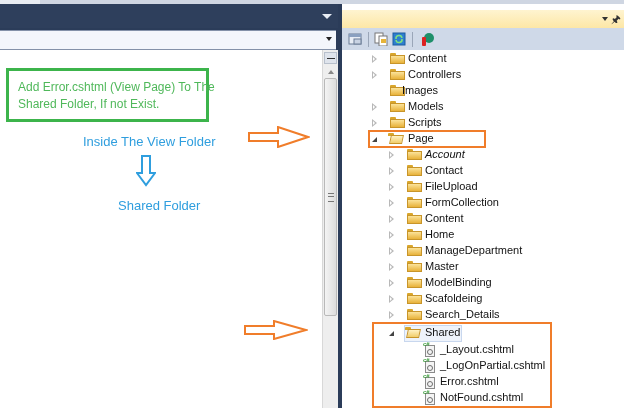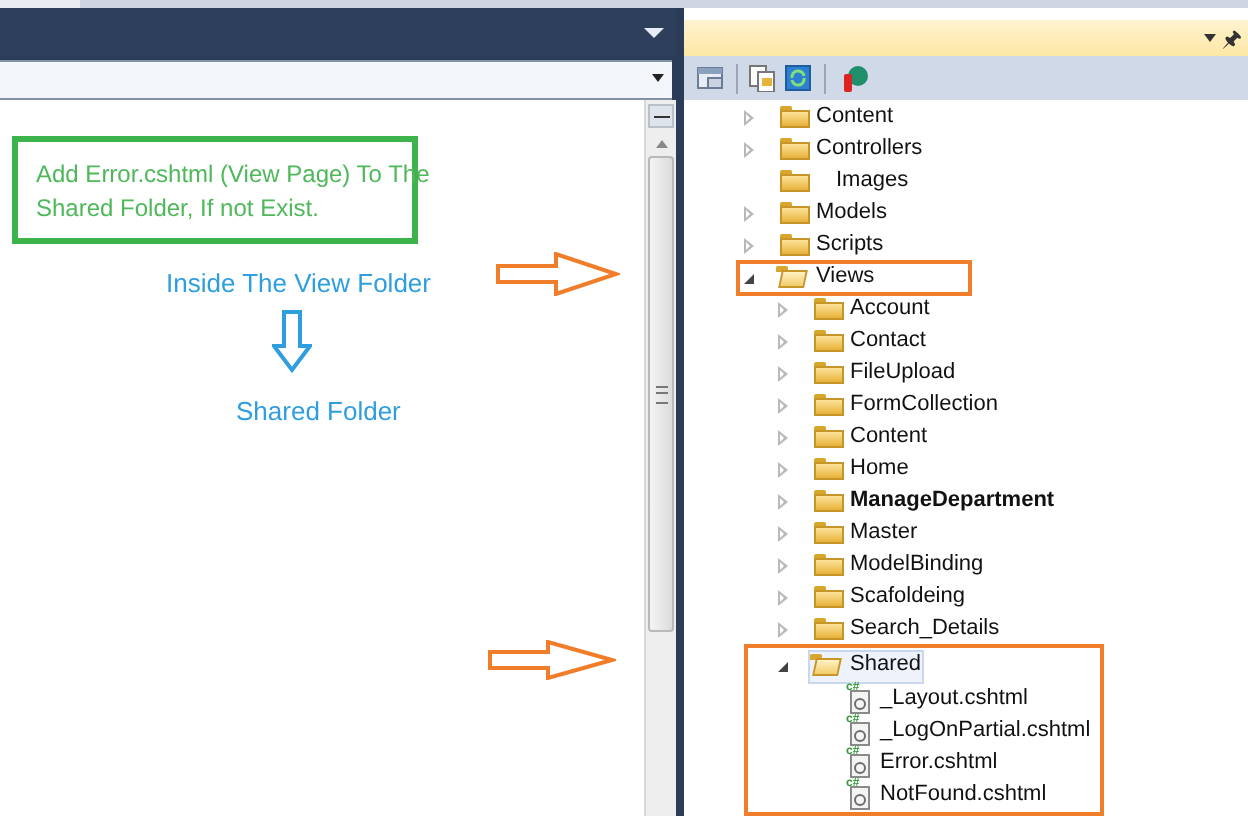--- a/index.html
+++ b/index.html
@@ -140,21 +140,21 @@
           <span class="tab"></span>
           <span class="body"></span>
         </span>
       <span class="label" style="left:38px;">Controllers</span>
     </div>
     <div class="row" style="left:28px;top:33px;">
       <span class="folder" style="left:20px;">
           <span class="tab"></span>
           <span class="body"></span>
         </span>
-      <span class="label" style="left:48px;">Images</span>
+      <span class="label" style="left:32px;">Images</span>
     </div>
     <div class="row" style="left:28px;top:49px;">
       <span class="exp closed" style="left:2px;"></span>
       <span class="folder" style="left:20px;">
           <span class="tab"></span>
           <span class="body"></span>
         </span>
       <span class="label" style="left:38px;">Models</span>
     </div>
     <div class="row" style="left:28px;top:65px;">
@@ -166,30 +166,30 @@
       <span class="label" style="left:38px;">Scripts</span>
     </div>
 
     <div class="hl" style="left:26px;top:80px;width:118px;height:18px;"></div>
     <div class="row" style="left:28px;top:81px;">
       <span class="exp open" style="left:2px;"></span>
       <span class="folder openf" style="left:18px;">
           <span class="tab"></span>
           <span class="body"></span>
         </span>
-      <span class="label" style="left:38px;">Views</span>
+      <span class="label" style="left:38px;">Page</span>
     </div>
 
     <div class="row" style="left:45px;top:97px;">
         <span class="exp closed" style="left:2px;"></span>
         <span class="folder" style="left:20px;">
           <span class="tab"></span>
           <span class="body"></span>
         </span>
-        <span class="label" style="left:38px;">Account</span>
+        <span class="label" style="left:38px;font-style:italic;">Account</span>
       </div>
     <div class="row" style="left:45px;top:113px;">
         <span class="exp closed" style="left:2px;"></span>
         <span class="folder" style="left:20px;">
           <span class="tab"></span>
           <span class="body"></span>
         </span>
         <span class="label" style="left:38px;">Contact</span>
       </div>
     <div class="row" style="left:45px;top:129px;">
@@ -223,21 +223,21 @@
           <span class="body"></span>
         </span>
         <span class="label" style="left:38px;">Home</span>
       </div>
     <div class="row" style="left:45px;top:193px;">
         <span class="exp closed" style="left:2px;"></span>
         <span class="folder" style="left:20px;">
           <span class="tab"></span>
           <span class="body"></span>
         </span>
-        <span class="label" style="left:38px;font-weight:bold;">ManageDepartment</span>
+        <span class="label" style="left:38px;">ManageDepartment</span>
       </div>
     <div class="row" style="left:45px;top:209px;">
         <span class="exp closed" style="left:2px;"></span>
         <span class="folder" style="left:20px;">
           <span class="tab"></span>
           <span class="body"></span>
         </span>
         <span class="label" style="left:38px;">Master</span>
       </div>
     <div class="row" style="left:45px;top:225px;">

